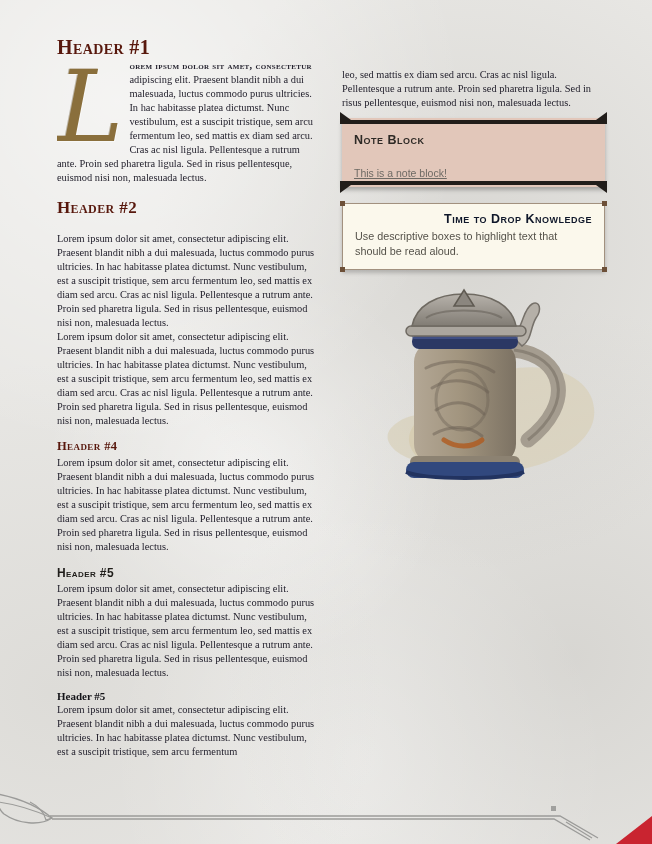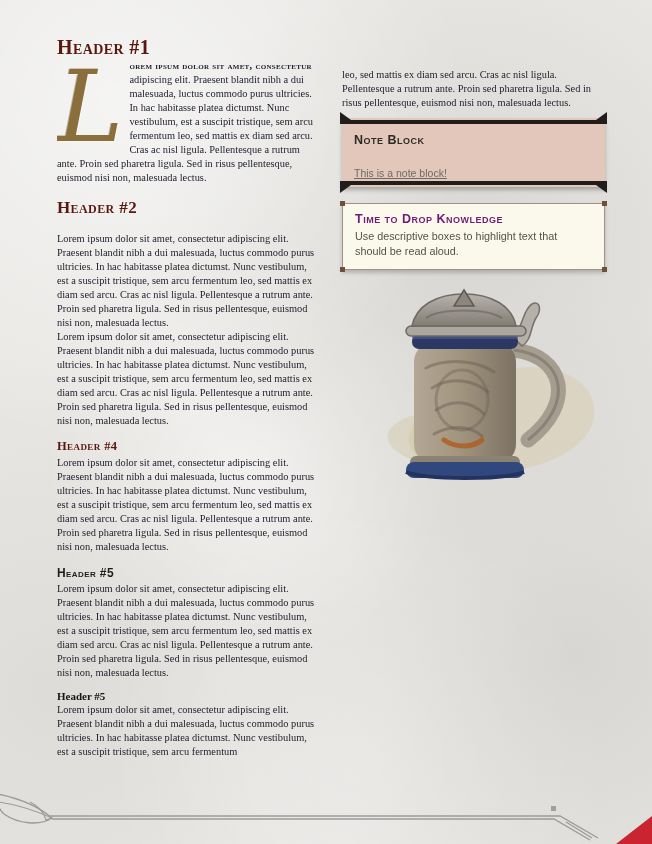--- a/index.html
+++ b/index.html
@@ -51,21 +51,21 @@
               font-size:12.5px;color:#2e2a26;letter-spacing:.5px;}
   .note-text{font-family:"Liberation Sans",sans-serif;font-size:10.5px;color:#6e6a64;margin-top:20px;text-decoration:underline;}
 
   
   .descbox{position:relative;background:#fbf8ec;border:1px solid #a2917f;
            margin:16px 0 0;padding:8px 12px 10px;box-shadow:0 3px 4px rgba(0,0,0,.2);}
   .corner-dot{position:absolute;width:5px;height:5px;background:#6d5038;}
   .corner-dot.tl{top:-3px;left:-3px;} .corner-dot.tr{top:-3px;right:-3px;}
   .corner-dot.bl{bottom:-3px;left:-3px;} .corner-dot.br{bottom:-3px;right:-3px;}
   .desc-title{font-family:"Liberation Sans",sans-serif;font-variant:small-caps;font-weight:700;
-              font-size:12.5px;color:#701a75;letter-spacing:.5px;}
+              font-size:12.5px;color:#0f172a;letter-spacing:.5px;text-align:right;}
   .desc-text{font-family:Liberation Sans, sans-serif;font-size:10.8px;line-height:15px;
              color:#55524a;margin-top:3px;}
   .desc-callout{font-family:"Liberation Sans",sans-serif;font-size:10.8px;line-height:15px;
                 color:#55524a;margin-top:2px;padding-left:12px;}
   .desc-callout b{color:#3c382f;}
 
   .stein-wrap{position:absolute;left:24px;top:252px;width:240px;height:200px;}
   .footer-art{position:absolute;left:0;bottom:0;width:652px;height:52px;}
 </style>
 </head>

